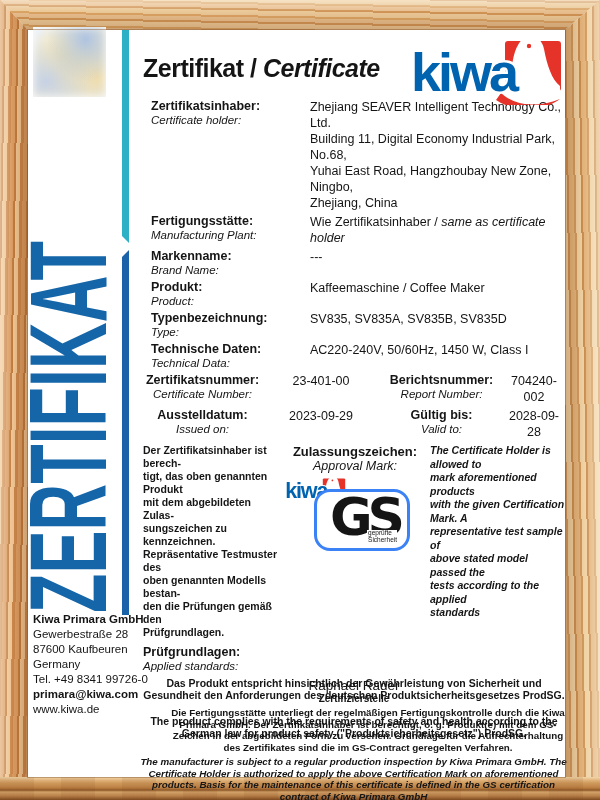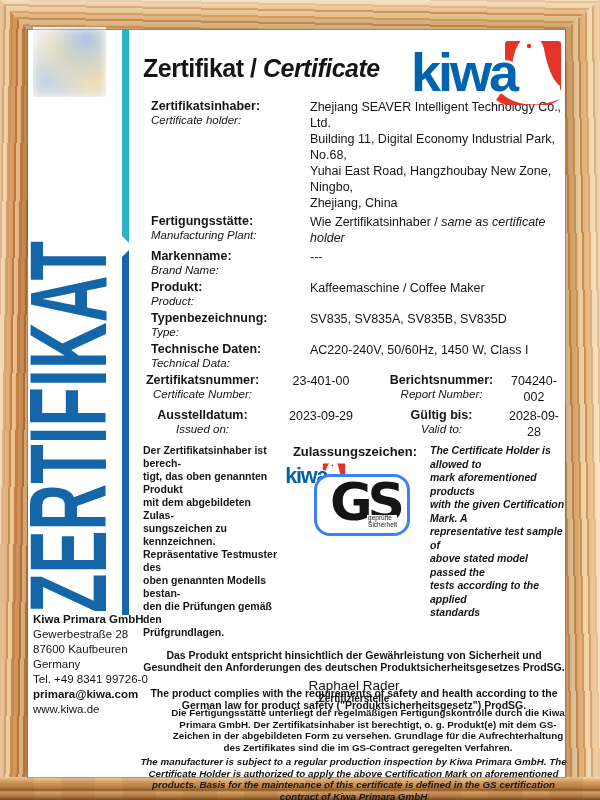--- a/index.html
+++ b/index.html
@@ -194,20 +194,21 @@
       <div class="ap-left">Der Zertifikatsinhaber ist berech-
 tigt, das oben genannten Produkt
 mit dem abgebildeten Zulas-
 sungszeichen zu kennzeichnen.
 Repräsentative Testmuster des
 oben genannten Modells bestan-
 den die Prüfungen gemäß den
 Prüfgrundlagen.</div>
       <div class="ap-mid">
         <div class="ap-head">Zulassungszeichen:</div>
+        <div class="ap-head-sub">Approval Mark:</div>
         <div class="marks">
           <div class="mini-kiwa">
             <svg width="60" height="28" viewBox="0 0 150 70">
               <rect x="92" y="6" width="56" height="50" rx="3" fill="#e5332a"></rect>
               <path d="M88,58 C102,71 124,73 147,64 C130,77 100,77 83,65 Z" fill="#e5332a"></path>
               <path d="M99,56 C97,34 100,10 112,2 C120,-3 129,4 131,14 C134,30 139,45 147,51 L147,56 Z" fill="#ffffff"></path>
               <circle cx="116" cy="11" r="2.2" fill="#e5332a"></circle>
               <text x="-2" y="56" font-family="Liberation Sans, sans-serif" font-weight="bold" font-size="54" letter-spacing="-3" fill="#0063b0" stroke="#ffffff" stroke-width="5" paint-order="stroke">kiwa</text>
             </svg>
           </div>
@@ -221,20 +222,24 @@
       <div class="ap-right">The Certificate Holder is allowed to
 mark aforementioned products
 with the given Certification Mark. A
 representative test sample of
 above stated model passed the
 tests according to the applied
 standards</div>
     </div>
 
     <div class="standards">
+      <div>
+        <div class="flabel">Prüfgrundlagen:</div>
+        <div class="fsub">Applied standards:</div>
+      </div>
     </div>
 
     <div class="prodsg">
       <div class="prodsg-de">Das Produkt entspricht hinsichtlich der Gewährleistung von Sicherheit und Gesundheit den Anforderungen des deutschen Produktsicherheitsgesetzes ProdSG.</div>
       <div class="prodsg-en">The product complies with the requirements of safety and health according to the German law for product safety ("Produktsicherheitsgesetz") ProdSG.</div>
     </div>
 
     <div class="issuer">
       <div class="issuer-name">Kiwa Primara GmbH</div>
       <div class="issuer-addr">Gewerbestraße 28

